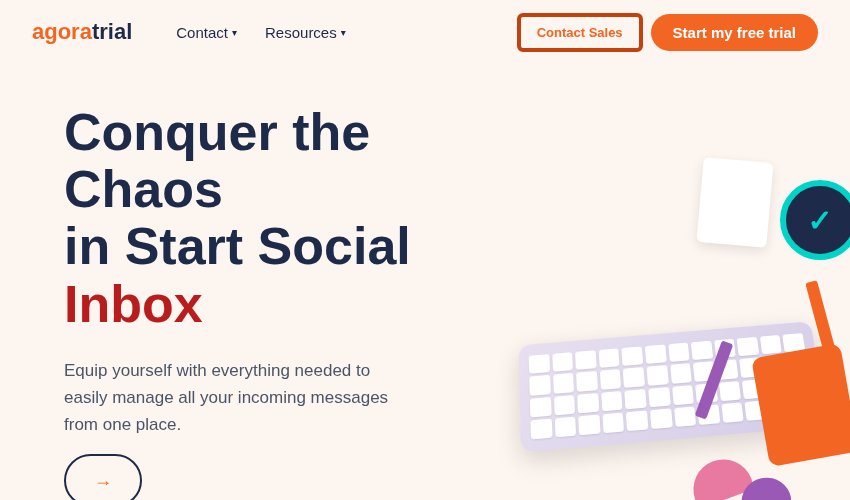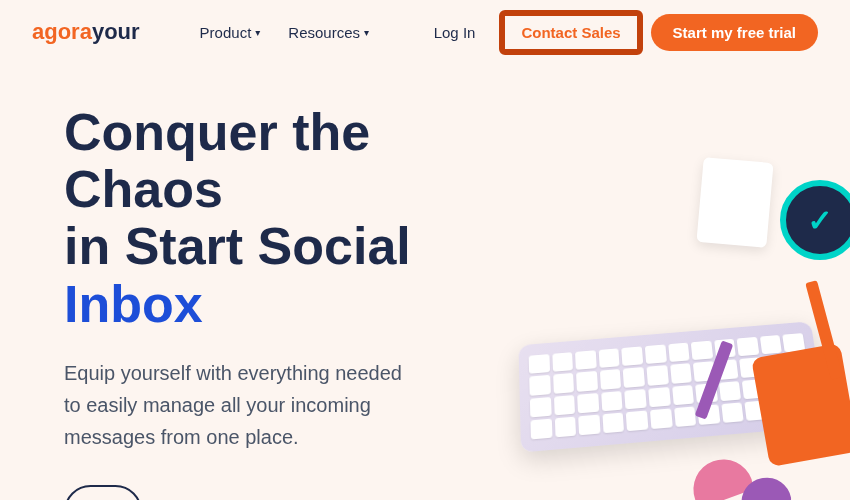--- a/index.html
+++ b/index.html
@@ -16,21 +16,21 @@
       display: flex;
       align-items: center;
       padding: 0 32px;
       height: 64px;
       background: #fdf5f0;
       gap: 8px;
     }
     .logo {
       display: flex;
       align-items: center;
-      margin-right: 40px;
+      margin-right: 24px;
     }
     .logo-agora { color: #f26522; font-weight: 800; font-size: 22px; }
     .logo-pulse { color: #1e2a4a; font-weight: 800; font-size: 22px; }
 
     .nav-links {
       display: flex;
       align-items: center;
       gap: 4px;
       flex: 1;
     }
@@ -60,25 +60,25 @@
       padding: 8px 16px;
       color: #1e2a4a;
       font-size: 15px;
       font-weight: 500;
       cursor: pointer;
       border-radius: 6px;
     }
     .btn-contact {
       padding: 8px 16px;
       color: #f26522;
-      font-size: 15px;
+      font-size: 13px;
       font-weight: 600;
       cursor: pointer;
       border-radius: 6px;
-      border: 6px solid #c2410c;
+      border: 4px solid #c2410c;
       background: transparent;
     }
     .btn-trial {
       padding: 10px 22px;
       background: #f26522;
       color: #fff;
       font-size: 15px;
       font-weight: 700;
       cursor: pointer;
       border-radius: 30px;
@@ -101,28 +101,28 @@
       z-index: 2;
     }
 
     .headline {
       font-size: 52px;
       font-weight: 900;
       line-height: 1.1;
       color: #1e2a4a;
       margin-bottom: 24px;
     }
-    .headline-orange { color: #1d4ed8; }
+    .headline-orange { color: #b91c1c; }
 
     .subtext {
-      font-size: 20px;
+      font-size: 17px;
       color: #4a5568;
       line-height: 1.6;
       max-width: 340px;
-      margin-bottom: 32px;
+      margin-bottom: 16px;
     }
 
     .btn-try {
       display: inline-flex;
       align-items: center;
       gap: 10px;
       padding: 14px 28px;
       border: 2px solid #1e2a4a;
       border-radius: 40px;
       color: #f26522;
@@ -257,36 +257,33 @@
       border-radius: 25px 25px 8px 8px;
       transform: rotate(-10deg);
     }
   </style>
 </head>
 <body>
 
 <nav>
   <div class="logo">
     <span class="logo-agora">agora</span>
-    <span class="logo-pulse">your</span>
+    <span class="logo-pulse">trial</span>
   </div>
   <div class="nav-links">
     <div class="nav-item">
-      <span>Product</span>
+      <span>Contact</span>
       <span class="chevron">▾</span>
     </div>
     <div class="nav-item">
       <span>Resources</span>
       <span class="chevron">▾</span>
     </div>
   </div>
   <div class="nav-right">
-    <div class="btn-login nav-item">
-      <span>Log In</span>
-    </div>
     <button class="btn-contact">Contact Sales</button>
     <button class="btn-trial">Start my free trial</button>
   </div>
 </nav>
 
 <div class="main">
   <div class="content">
     <h1 class="headline">
       <span>Conquer the Chaos</span><br>
       <span>in Start Social </span><span class="headline-orange">Inbox</span>

